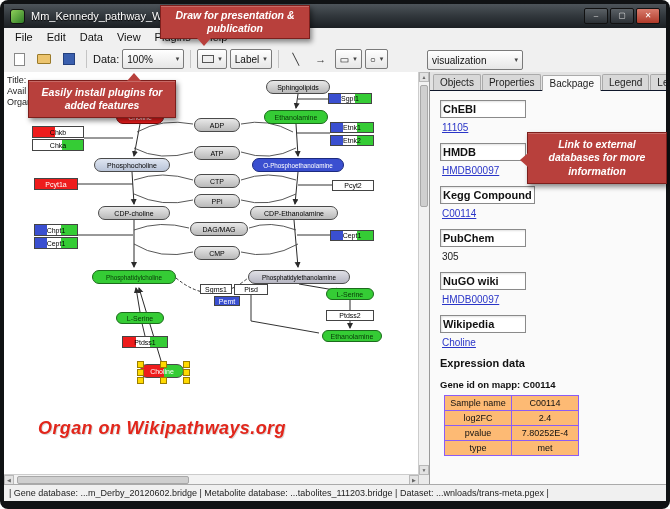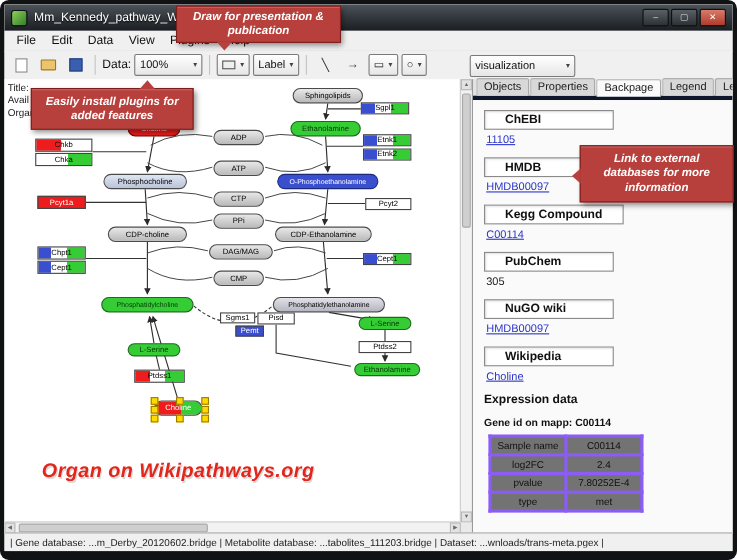--- a/index.html
+++ b/index.html
@@ -67,33 +67,33 @@
   .g-rwg{background:linear-gradient(90deg,#ee1c1c 0 30%,#fff 30% 62%,#35cc35 62%);}
   .g-blue{background:#3a4fd0;color:#fff;}
   .g-rg{background:linear-gradient(90deg,#ee1c1c 0 55%,#35cc35 55%);color:#fff;border-radius:7px;border:1px solid #4a4a4a;}
   .node.selected{overflow:visible;}
   .handle{position:absolute;width:5px;height:5px;background:#ffd900;border:1px solid #9a7d00;z-index:3;}
   .share-text{position:absolute;left:34px;top:346px;font-size:18px;font-weight:bold;font-style:italic;
     color:#e2261b;letter-spacing:.4px;text-shadow:1px 1px 0 rgba(0,0,0,.15);z-index:2;}
 
   
   .right-panel{position:absolute;left:425px;right:0;top:0;bottom:0;background:#ededed;border-left:1px solid #999;}
-  .tabs{position:absolute;left:0;right:0;top:0;height:19px;background:#e2e2e2;border-bottom:4px solid #0f172a;
+  .tabs{position:absolute;left:0;right:0;top:0;height:19px;background:#e2e2e2;border-bottom:1px solid #0f172a;
     display:flex;align-items:flex-end;padding:2px 0 0 3px;box-sizing:border-box;}
   .tab{font-size:10px;padding:2px 6px;border:1px solid #aaa;border-bottom:none;background:#d8d8d8;margin-right:1px;border-radius:2px 2px 0 0;color:#222;}
   .tab.active{background:#fafafa;position:relative;top:1px;}
   .panel-body{position:absolute;left:0;right:0;top:19px;bottom:0;background:#fafafa;padding:8px 10px;box-sizing:border-box;overflow:hidden;}
-  .bp-header{display:inline-block;min-width:80px;border:1px solid #8a8a8a;background:#fff;padding:2px 18px;
+  .bp-header{display:inline-block;min-width:80px;border:1px solid #8a8a8a;background:#fff;padding:2px 2px;
     font-weight:bold;font-size:11px;color:#111;box-shadow:inset 1px 1px 2px rgba(0,0,0,.12);}
   .bp-value{margin:4px 0 9px 2px;font-size:10px;color:#222;}
   .bp-value.link{color:#2a35c8;text-decoration:underline;cursor:pointer;}
   .exp-title{font-weight:bold;font-size:11px;margin:4px 0 10px;color:#111;}
   .geneid{font-weight:bold;font-size:9.5px;margin-bottom:5px;color:#111;}
   table.exp{border-collapse:collapse;margin-left:4px;}
-  table.exp td{border:3px solid #8b5cf6;font-size:9px;text-align:center;padding:2px 5px;background:#737373;min-width:56px;color:#111;}
+  table.exp td{border:1px solid #8b5cf6;font-size:9px;text-align:center;padding:2px 5px;background:#fdba74;min-width:56px;color:#111;}
 
   
   .statusbar{position:absolute;left:0;right:0;bottom:0;height:16px;background:#f0f0f0;border-top:1px solid #aaa;
     display:flex;align-items:center;padding:0 5px;}
   .status-text{font-size:9px;color:#222;white-space:nowrap;overflow:hidden;}
 
   
   .callout{position:absolute;background:#b8403c;color:#fff;font-size:10.5px;font-weight:bold;font-style:italic;
     text-align:center;padding:4px 6px;border:1px solid #7c1f1c;line-height:1.25;z-index:50;
     display:flex;align-items:center;justify-content:center;box-sizing:border-box;

